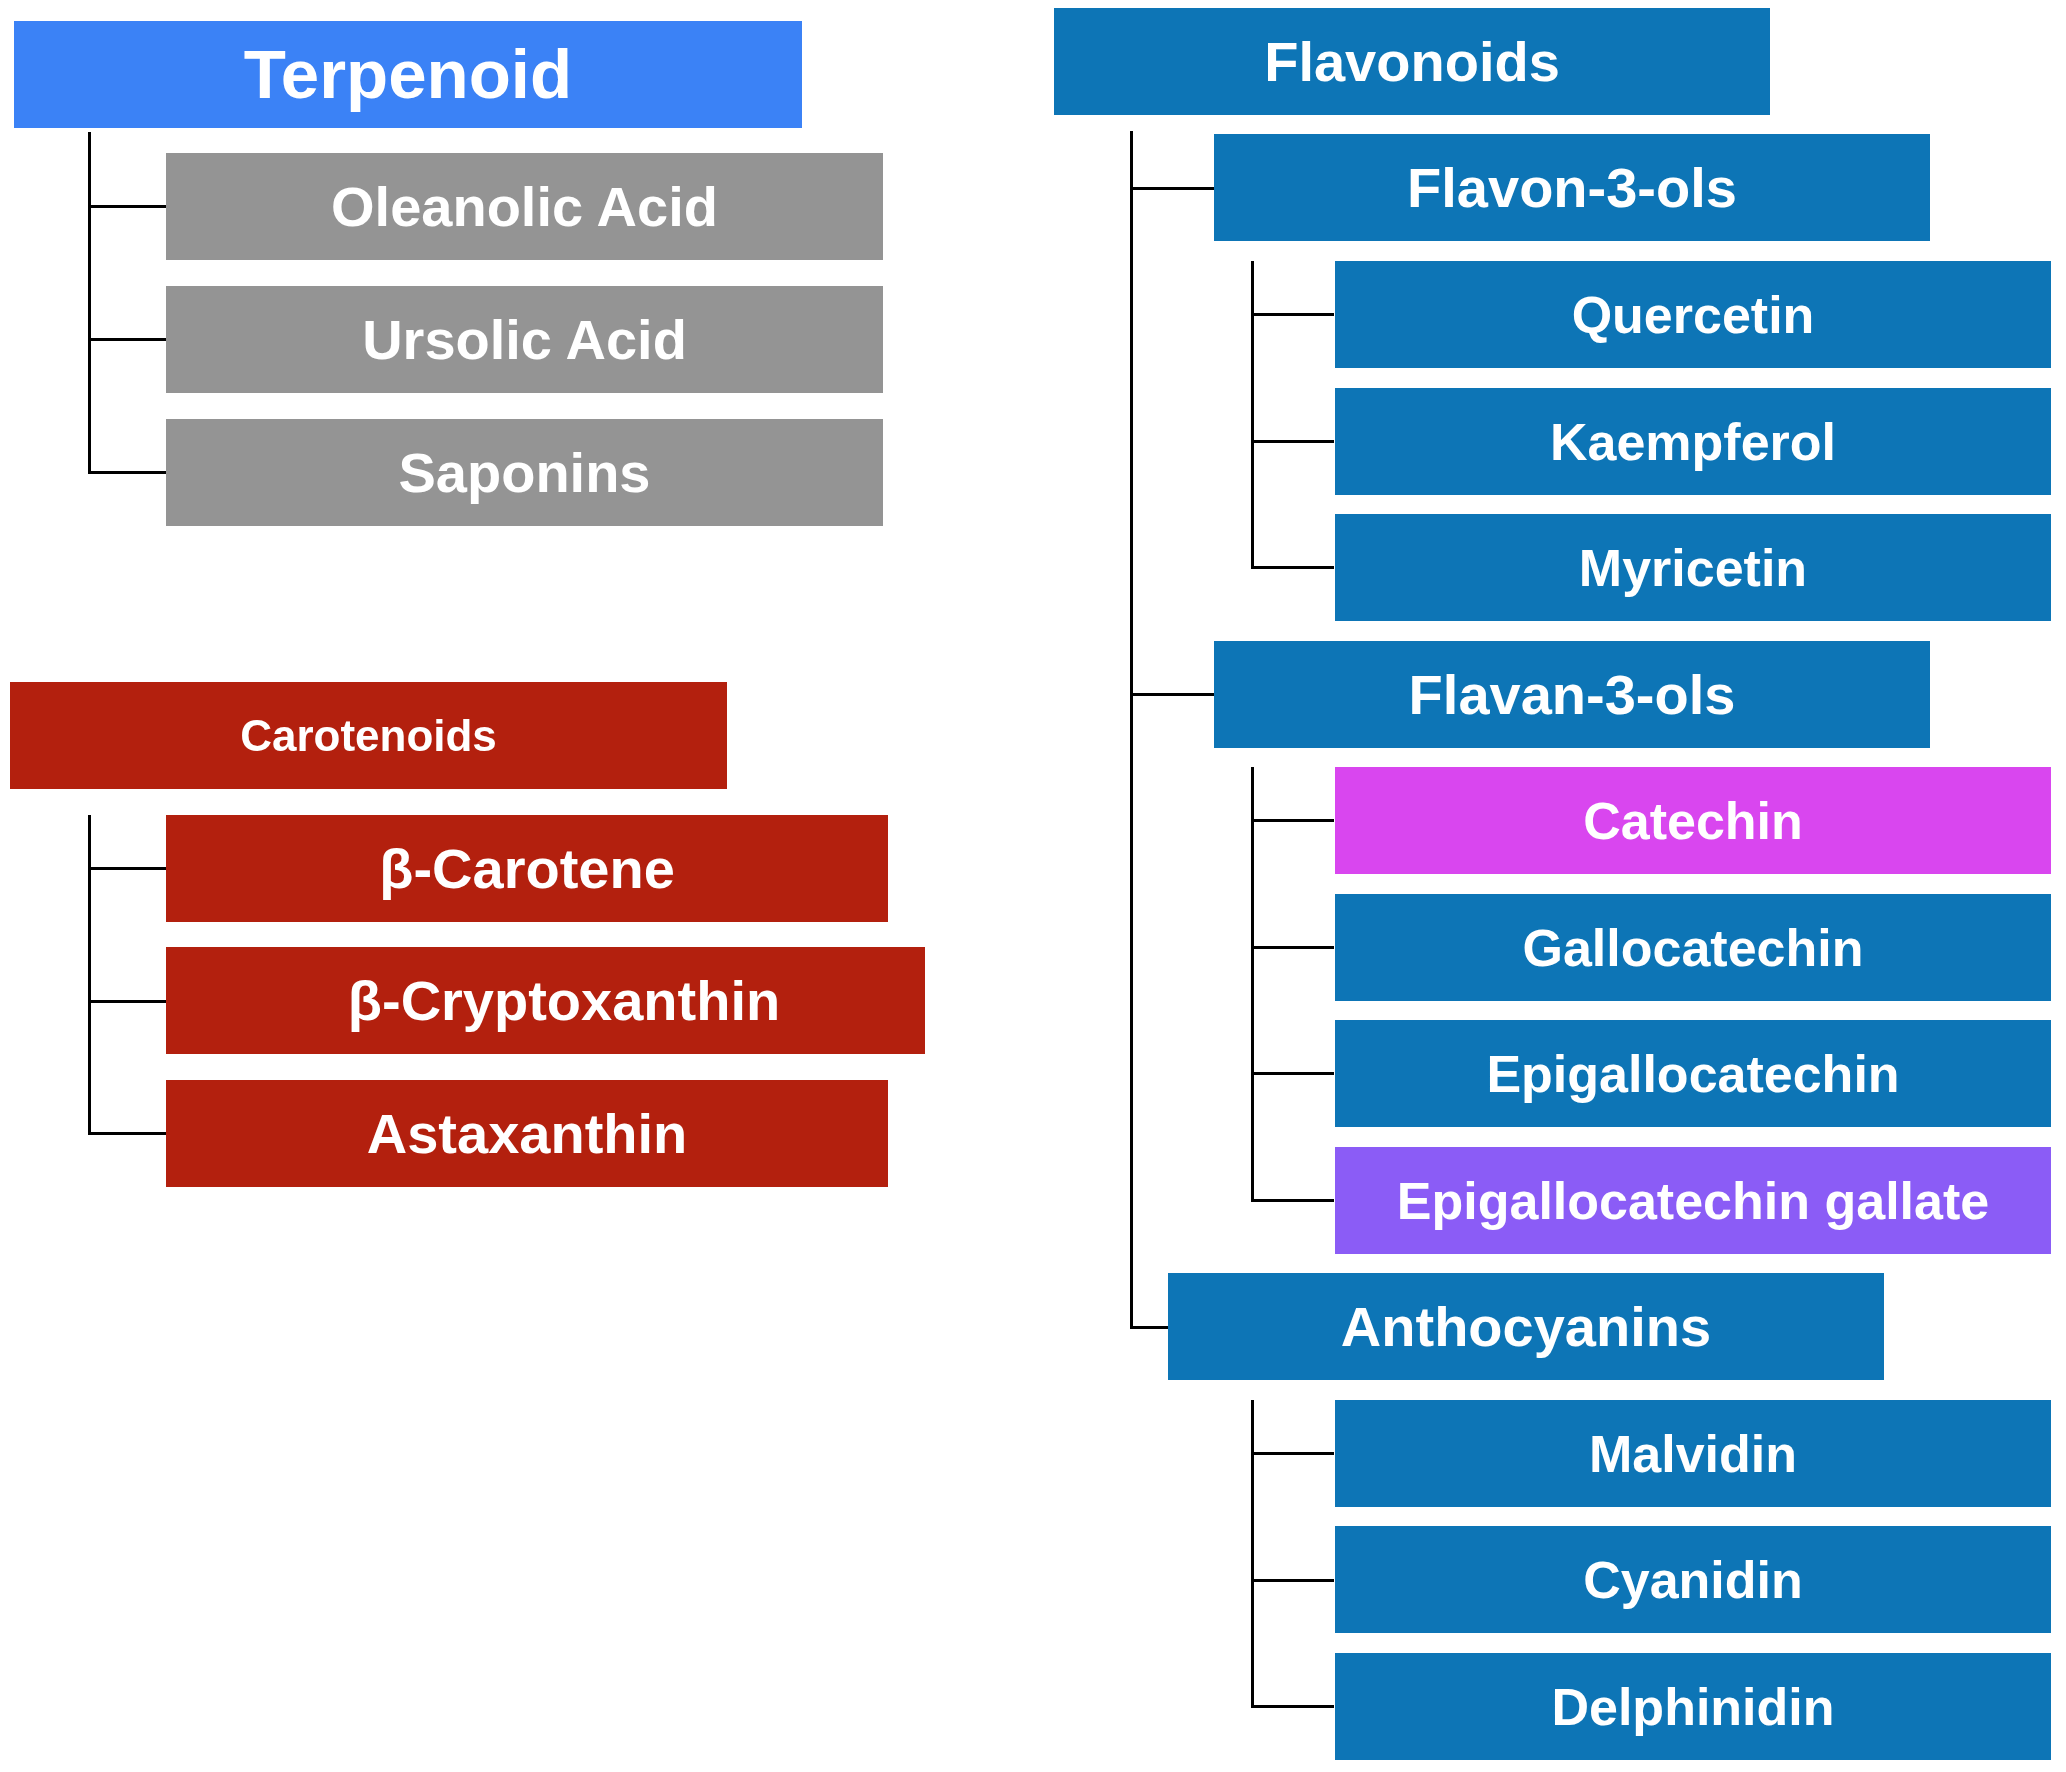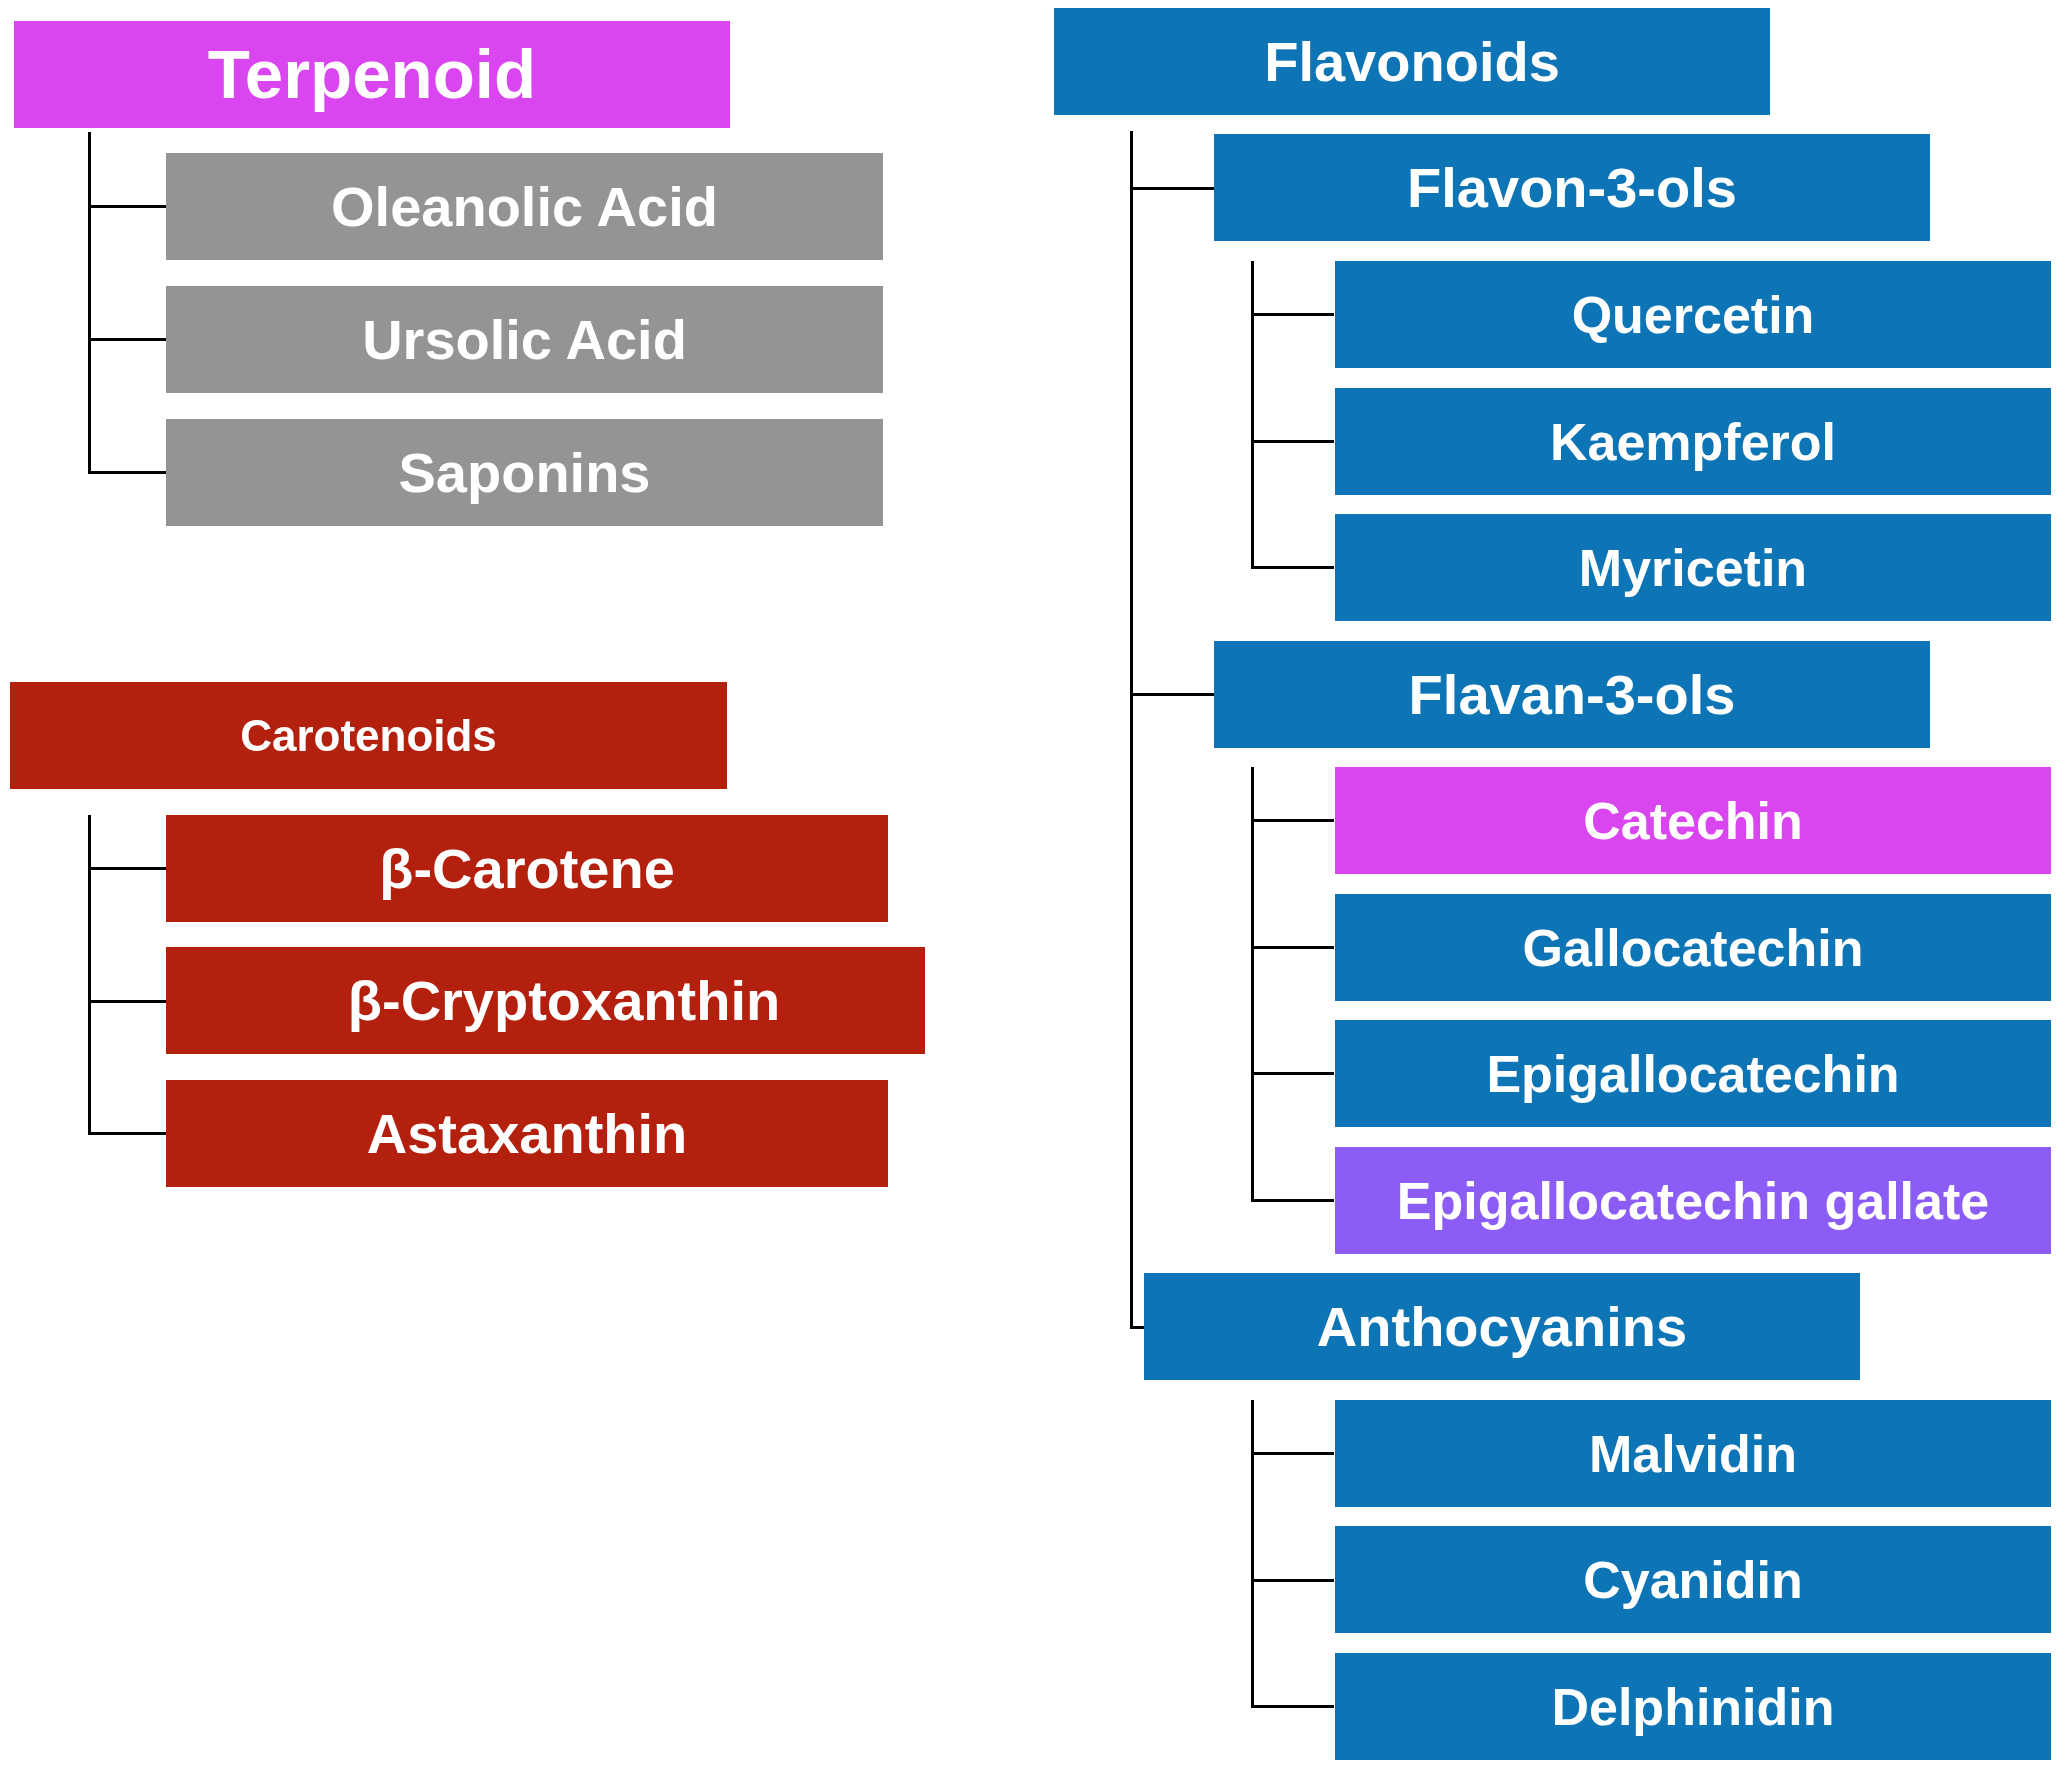--- a/index.html
+++ b/index.html
@@ -39,21 +39,21 @@
     position: absolute;
     height: 2.6px;
     background: #000000;
   }
 </style>
 </head>
 <body>
 
 <div id="canvas" style="background: rgb(255, 255, 255);">
 
-  <div class="box t-104" style="left: 14px; top: 20.5px; width: 716px; background: #d946ef;">Terpenoid</div>
+  <div class="box t-104" style="left: 14px; top: 20.5px; width: 788px; background: #3b82f6;">Terpenoid</div>
 
   <div class="vline" style="left: 88px; top: 132px; height: 341px; background: rgb(0, 0, 0);"></div>
   <div class="hline" style="left: 88px; top: 205px; width: 78px; background: rgb(0, 0, 0);"></div>
   <div class="hline" style="left: 88px; top: 338px; width: 78px; background: rgb(0, 0, 0);"></div>
   <div class="hline" style="left: 88px; top: 471px; width: 78px; background: rgb(0, 0, 0);"></div>
 
   <div class="box t-84" style="left: 166px; top: 153px; width: 717px; background: rgb(148, 148, 148);">Oleanolic Acid</div>
   <div class="box t-84" style="left: 166px; top: 286px; width: 717px; background: rgb(148, 148, 148);">Ursolic Acid</div>
   <div class="box t-84" style="left: 166px; top: 419px; width: 717px; background: rgb(148, 148, 148);">Saponins</div>
 
@@ -92,21 +92,21 @@
   <div class="hline" style="left: 1251px; top: 819px; width: 83px; background: rgb(0, 0, 0);"></div>
   <div class="hline" style="left: 1251px; top: 946px; width: 83px; background: rgb(0, 0, 0);"></div>
   <div class="hline" style="left: 1251px; top: 1072px; width: 83px; background: rgb(0, 0, 0);"></div>
   <div class="hline" style="left: 1251px; top: 1199px; width: 83px; background: rgb(0, 0, 0);"></div>
 
   <div class="box t-78" style="left: 1335px; top: 767px; width: 716px; background: #d946ef;">Catechin</div>
   <div class="box t-78" style="left: 1335px; top: 894px; width: 716px; background: rgb(13, 117, 182);">Gallocatechin</div>
   <div class="box t-78" style="left: 1335px; top: 1020px; width: 716px; background: rgb(13, 117, 182);">Epigallocatechin</div>
   <div class="box t-78" style="left: 1335px; top: 1147px; width: 716px; background: #8b5cf6;">Epigallocatechin gallate</div>
 
-  <div class="box t-84" style="left: 1144px; top: 1273px; width: 716px; background: rgb(13, 117, 182);">Anthocyanins</div>
+  <div class="box t-84" style="left: 1168px; top: 1273px; width: 716px; background: rgb(13, 117, 182);">Anthocyanins</div>
 
   <div class="vline" style="left: 1251px; top: 1400px; height: 308px; background: rgb(0, 0, 0);"></div>
   <div class="hline" style="left: 1251px; top: 1452px; width: 83px; background: rgb(0, 0, 0);"></div>
   <div class="hline" style="left: 1251px; top: 1579px; width: 83px; background: rgb(0, 0, 0);"></div>
   <div class="hline" style="left: 1251px; top: 1705px; width: 83px; background: rgb(0, 0, 0);"></div>
 
   <div class="box t-78" style="left: 1335px; top: 1400px; width: 716px; background: rgb(13, 117, 182);">Malvidin</div>
   <div class="box t-78" style="left: 1335px; top: 1526px; width: 716px; background: rgb(13, 117, 182);">Cyanidin</div>
   <div class="box t-78" style="left: 1335px; top: 1653px; width: 716px; background: rgb(13, 117, 182);">Delphinidin</div>
 

